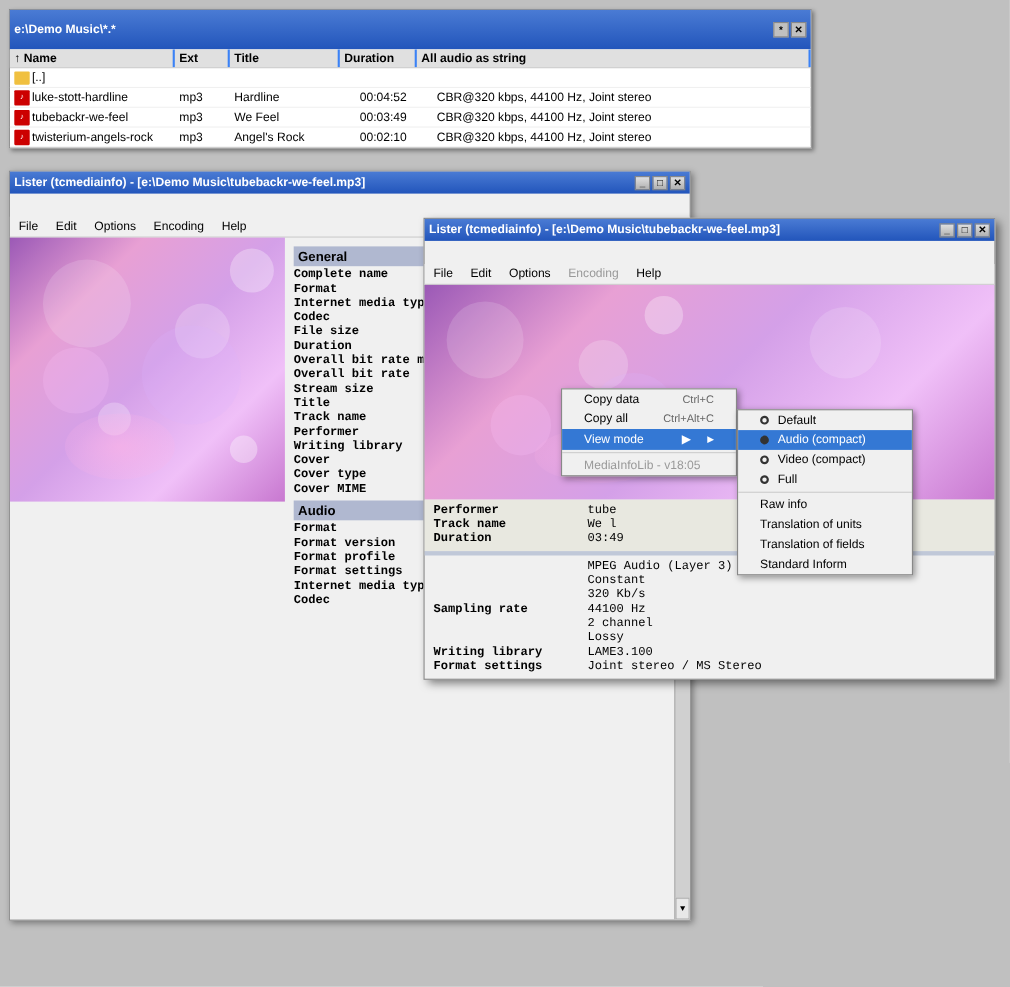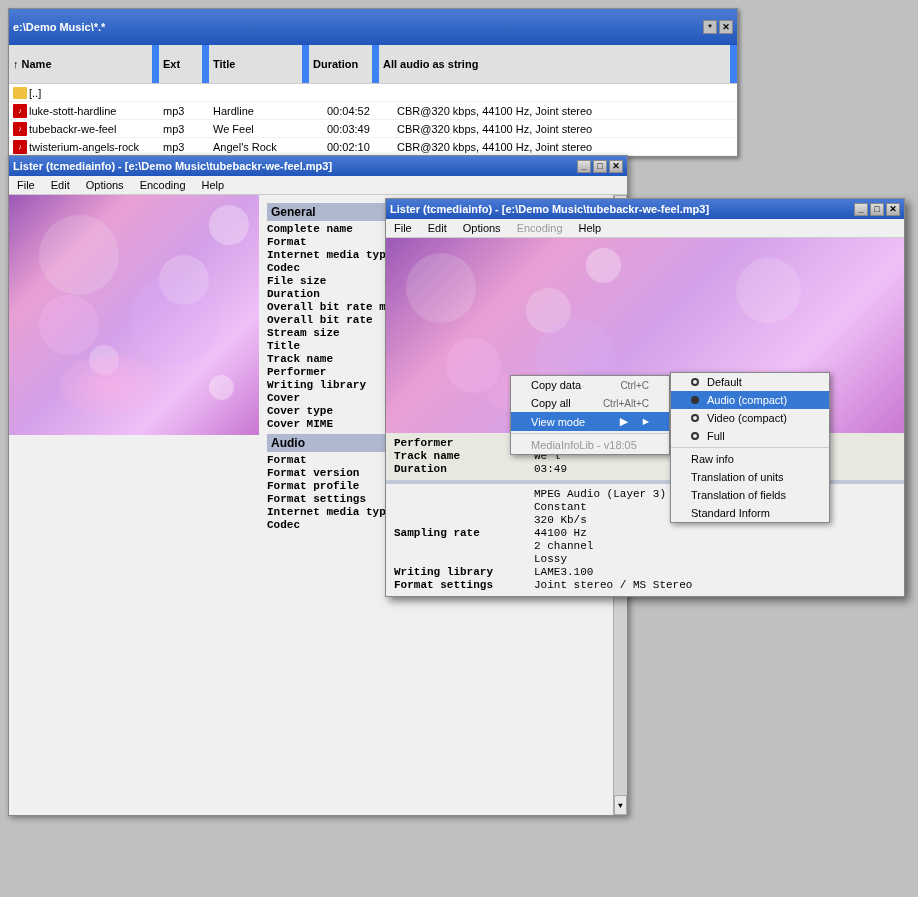--- a/index.html
+++ b/index.html
@@ -49,22 +49,22 @@
       justify-content: center;
       cursor: pointer;
       color: #000;
     }
     .fm-header {
       display: flex;
       background: #f0f0f0;
       border-bottom: 1px solid #ccc;
     }
     .fm-col-header {
-      border-right: 7px solid #3b82f6;
-      padding: 13px 4px;
+      border-right: 2px solid #3b82f6;
+      padding: 2px 4px;
       font-size: 11px;
       font-weight: bold;
       background: #e0e0e0;
       cursor: pointer;
       white-space: nowrap;
     }
     .fm-col-header:first-child { min-width: 150px; }
     .fm-col-header.ext { width: 50px; }
     .fm-col-header.title { width: 100px; }
     .fm-col-header.duration { width: 70px; }
@@ -159,20 +159,21 @@
       font-weight: bold;
     }
 
     .menu-bar {
       background: #f0f0f0;
       border-bottom: 1px solid #ccc;
       padding: 2px 4px;
       display: flex;
       gap: 8px;
       font-size: 11px;
+      margin-top: 21px;
     }
     .menu-item {
       padding: 1px 4px;
       cursor: pointer;
     }
     .menu-item.disabled { color: #999; cursor: default; }
 
     
     .album-art {
       width: 250px;
@@ -577,21 +578,21 @@
       <span class="compact-label">Writing library</span>
       <span class="compact-value">LAME3.100</span>
     </div>
     <div class="compact-row">
       <span class="compact-label">Format settings</span>
       <span class="compact-value">Joint stereo / MS Stereo</span>
     </div>
   </div>
 </div>
 
-<div class="context-menu" style="top:375px;left:510px;">
+<div class="context-menu" style="top:353px;left:510px;">
   <div class="ctx-item">
     <span>Copy data</span>
     <span class="ctx-shortcut">Ctrl+C</span>
   </div>
   <div class="ctx-item">
     <span>Copy all</span>
     <span class="ctx-shortcut">Ctrl+Alt+C</span>
   </div>
   <div class="ctx-item selected has-sub">
     <span>View mode</span>

